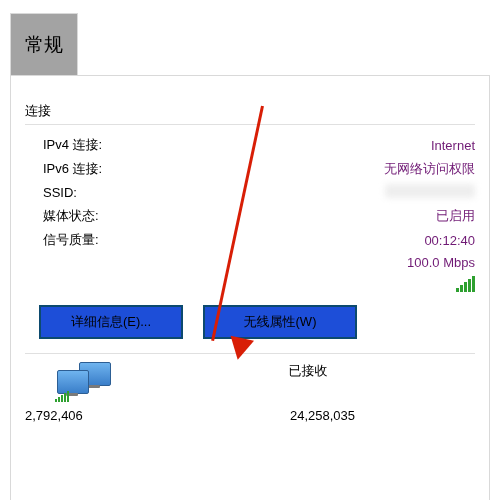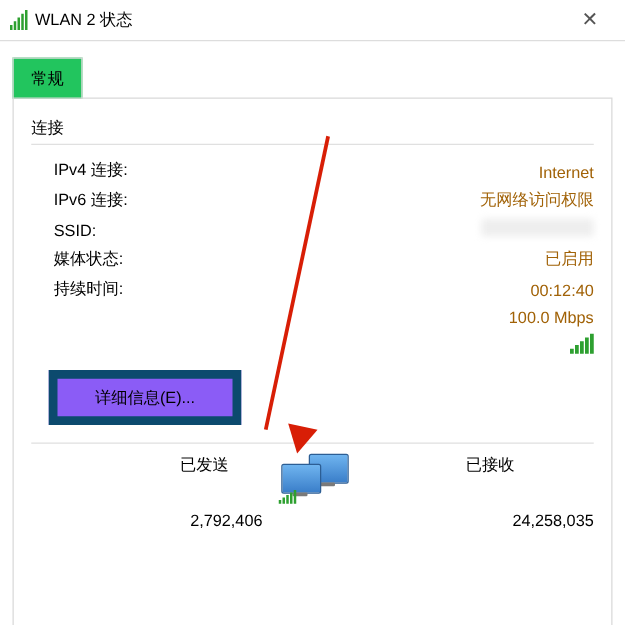--- a/index.html
+++ b/index.html
@@ -2,70 +2,59 @@
 <html><head>
 <meta charset="utf-8">
 <style>
   html,body{margin:0;padding:0;font-family:"Microsoft YaHei","Segoe UI",sans-serif;font-size:13px;color:#000;background:#fff}
   .window{width:500px;height:500px;background:#fff;position:relative;box-sizing:border-box;overflow:hidden}
   .titlebar{height:32px;display:flex;align-items:center;padding:0 8px;border-bottom:1px solid #ddd}
   .titlebar .sig{margin-right:6px}
   .titlebar .t{flex:1;font-size:13px}
   .titlebar .x{width:40px;text-align:center;font-size:16px;color:#555}
   .tabs{padding:12px 10px 0 10px}
-  .tab{display:inline-block;border:1px solid #d9d9d9;border-bottom:none;background:#22c55e;padding:7px 14px;font-size:13px;position:relative;top:1px}
+  .tab{display:inline-block;border:1px solid #d9d9d9;border-bottom:none;background:#a3a3a3;padding:18px 14px;font-size:19px;position:relative;top:1px}
   .panel{margin:0 10px;border:1px solid #d9d9d9;padding:10px 14px 0 14px;height:430px;box-sizing:border-box;position:relative}
-  .section-title{font-size:13px;margin:4px 0 2px 0}
+  .section-title{font-size:13px;margin:16px 0 2px 0}
   .hr{height:1px;background:#e0e0e0;margin:4px 0 8px 0}
-  .row{display:flex;padding:3px 0 3px 18px;align-items:flex-end}
+  .row{display:flex;padding:3px 0 3px 18px;align-items:center}
   .row .k{flex:0 0 120px;color:#000}
-  .row .v{flex:1;text-align:right;color:#a16207}
+  .row .v{flex:1;text-align:right;color:#701a75}
   .sigq{display:flex;justify-content:flex-end;padding-right:0}
   .btnrow{display:flex;gap:20px;margin:10px 0 14px 14px}
-  .btn{background:#8b5cf6;border:7px solid #0c4a6e;padding:6px 0;width:140px;text-align:center;font-size:13px;cursor:pointer}
+  .btn{background:#1d4ed8;border:2px solid #0c4a6e;padding:6px 0;width:140px;text-align:center;font-size:13px;cursor:pointer}
   .btn:nth-child(2){width:150px}
   .act-head{display:flex;margin-top:6px}
   .act-head .c{flex:1;text-align:center}
   .act-head .cL{text-align:right;padding-right:10px}
   .act-head .cR{text-align:center;padding-right:4px}
   .act-head .cM{flex:0 0 120px;display:flex;justify-content:center;align-items:center}
   .act-row{display:flex;margin-top:10px;align-items:center}
   .act-row .lab{flex:0 0 90px;padding-left:18px}
-  .act-row .val{flex:1;text-align:right}
+  .act-row .val{flex:1;}
   .act-row .mid{flex:0 0 80px}
   .bars{display:inline-flex;align-items:flex-end;gap:1px;height:16px}
   .bars span{display:inline-block;width:3px;background:#2ea030}
   .bars.s span{width:2px}
   .mon{position:relative;width:56px;height:36px}
   .mon .m{position:absolute;width:30px;height:22px;background:linear-gradient(#6fb4ef,#3a7ec9);border:1px solid #2c5e94;border-radius:2px}
   .mon .m1{left:0;top:8px}
   .mon .m2{left:22px;top:0}
   .mon .b{position:absolute;width:12px;height:3px;background:#7a7a7a;border-radius:1px}
   .mon .b1{left:9px;top:31px}
   .mon .b2{left:31px;top:23px}
   .arrow{position:absolute;left:250px;top:30px;pointer-events:none}
   .arrow-line{width:3px;height:240px;background:#d81e06;transform:rotate(12deg);transform-origin:top center}
   .arrow-head{position:absolute;left:-33px;top:232px;width:0;height:0;border-left:12px solid transparent;border-right:12px solid transparent;border-top:22px solid #d81e06;transform:rotate(12deg)}
   .blur{filter:blur(3px);background:#eee;color:#eee;border-radius:2px;display:inline-block;width:90px;height:14px}
 </style>
 </head>
 <body>
 
 <div class="window">
-  <div class="titlebar">
-    <span class="sig bars s">
-      <span style="height:4px"></span>
-        <span style="height:7px"></span>
-        <span style="height:10px"></span>
-        <span style="height:13px"></span>
-        <span style="height:16px"></span>
-    </span>
-    <span class="t">WLAN 2 状态</span>
-    <span class="x">✕</span>
-  </div>
 
   <div class="tabs">
     <div class="tab">常规</div>
   </div>
 
   <div class="panel">
 
     <div class="arrow">
       <div class="arrow-line"></div>
       <div class="arrow-head"></div>
@@ -84,46 +73,46 @@
     </div>
     <div class="row">
       <div class="k">SSID:</div>
       <div class="v"><span class="blur"></span></div>
     </div>
     <div class="row">
       <div class="k">媒体状态:</div>
       <div class="v">已启用</div>
     </div>
     <div class="row">
-      <div class="k">持续时间:</div>
+      <div class="k">信号质量:</div>
       <div class="v">00:12:40</div>
     </div>
     <div class="row">
       <div class="v">100.0 Mbps</div>
     </div>
     <div class="row">
       <div class="v sigq">
         <span class="bars">
           <span style="height:4px"></span>
             <span style="height:7px"></span>
             <span style="height:10px"></span>
             <span style="height:13px"></span>
             <span style="height:16px"></span>
         </span>
       </div>
     </div>
 
     <div class="btnrow">
       <div class="btn">详细信息(E)...</div>
+      <div class="btn">无线属性(W)</div>
     </div>
 
     <div class="hr"></div>
 
     <div class="act-head">
-      <div class="c cL">已发送</div>
       <div class="cM">
         <div style="position:relative">
           <div class="mon">
             <div class="m m2"></div>
               <div class="b b2"></div>
             <div class="m m1"></div>
               <div class="b b1"></div>
           </div>
           <span class="bars s" style="position:absolute;left:-2px;top:24px">
             <span style="height:3px"></span>

